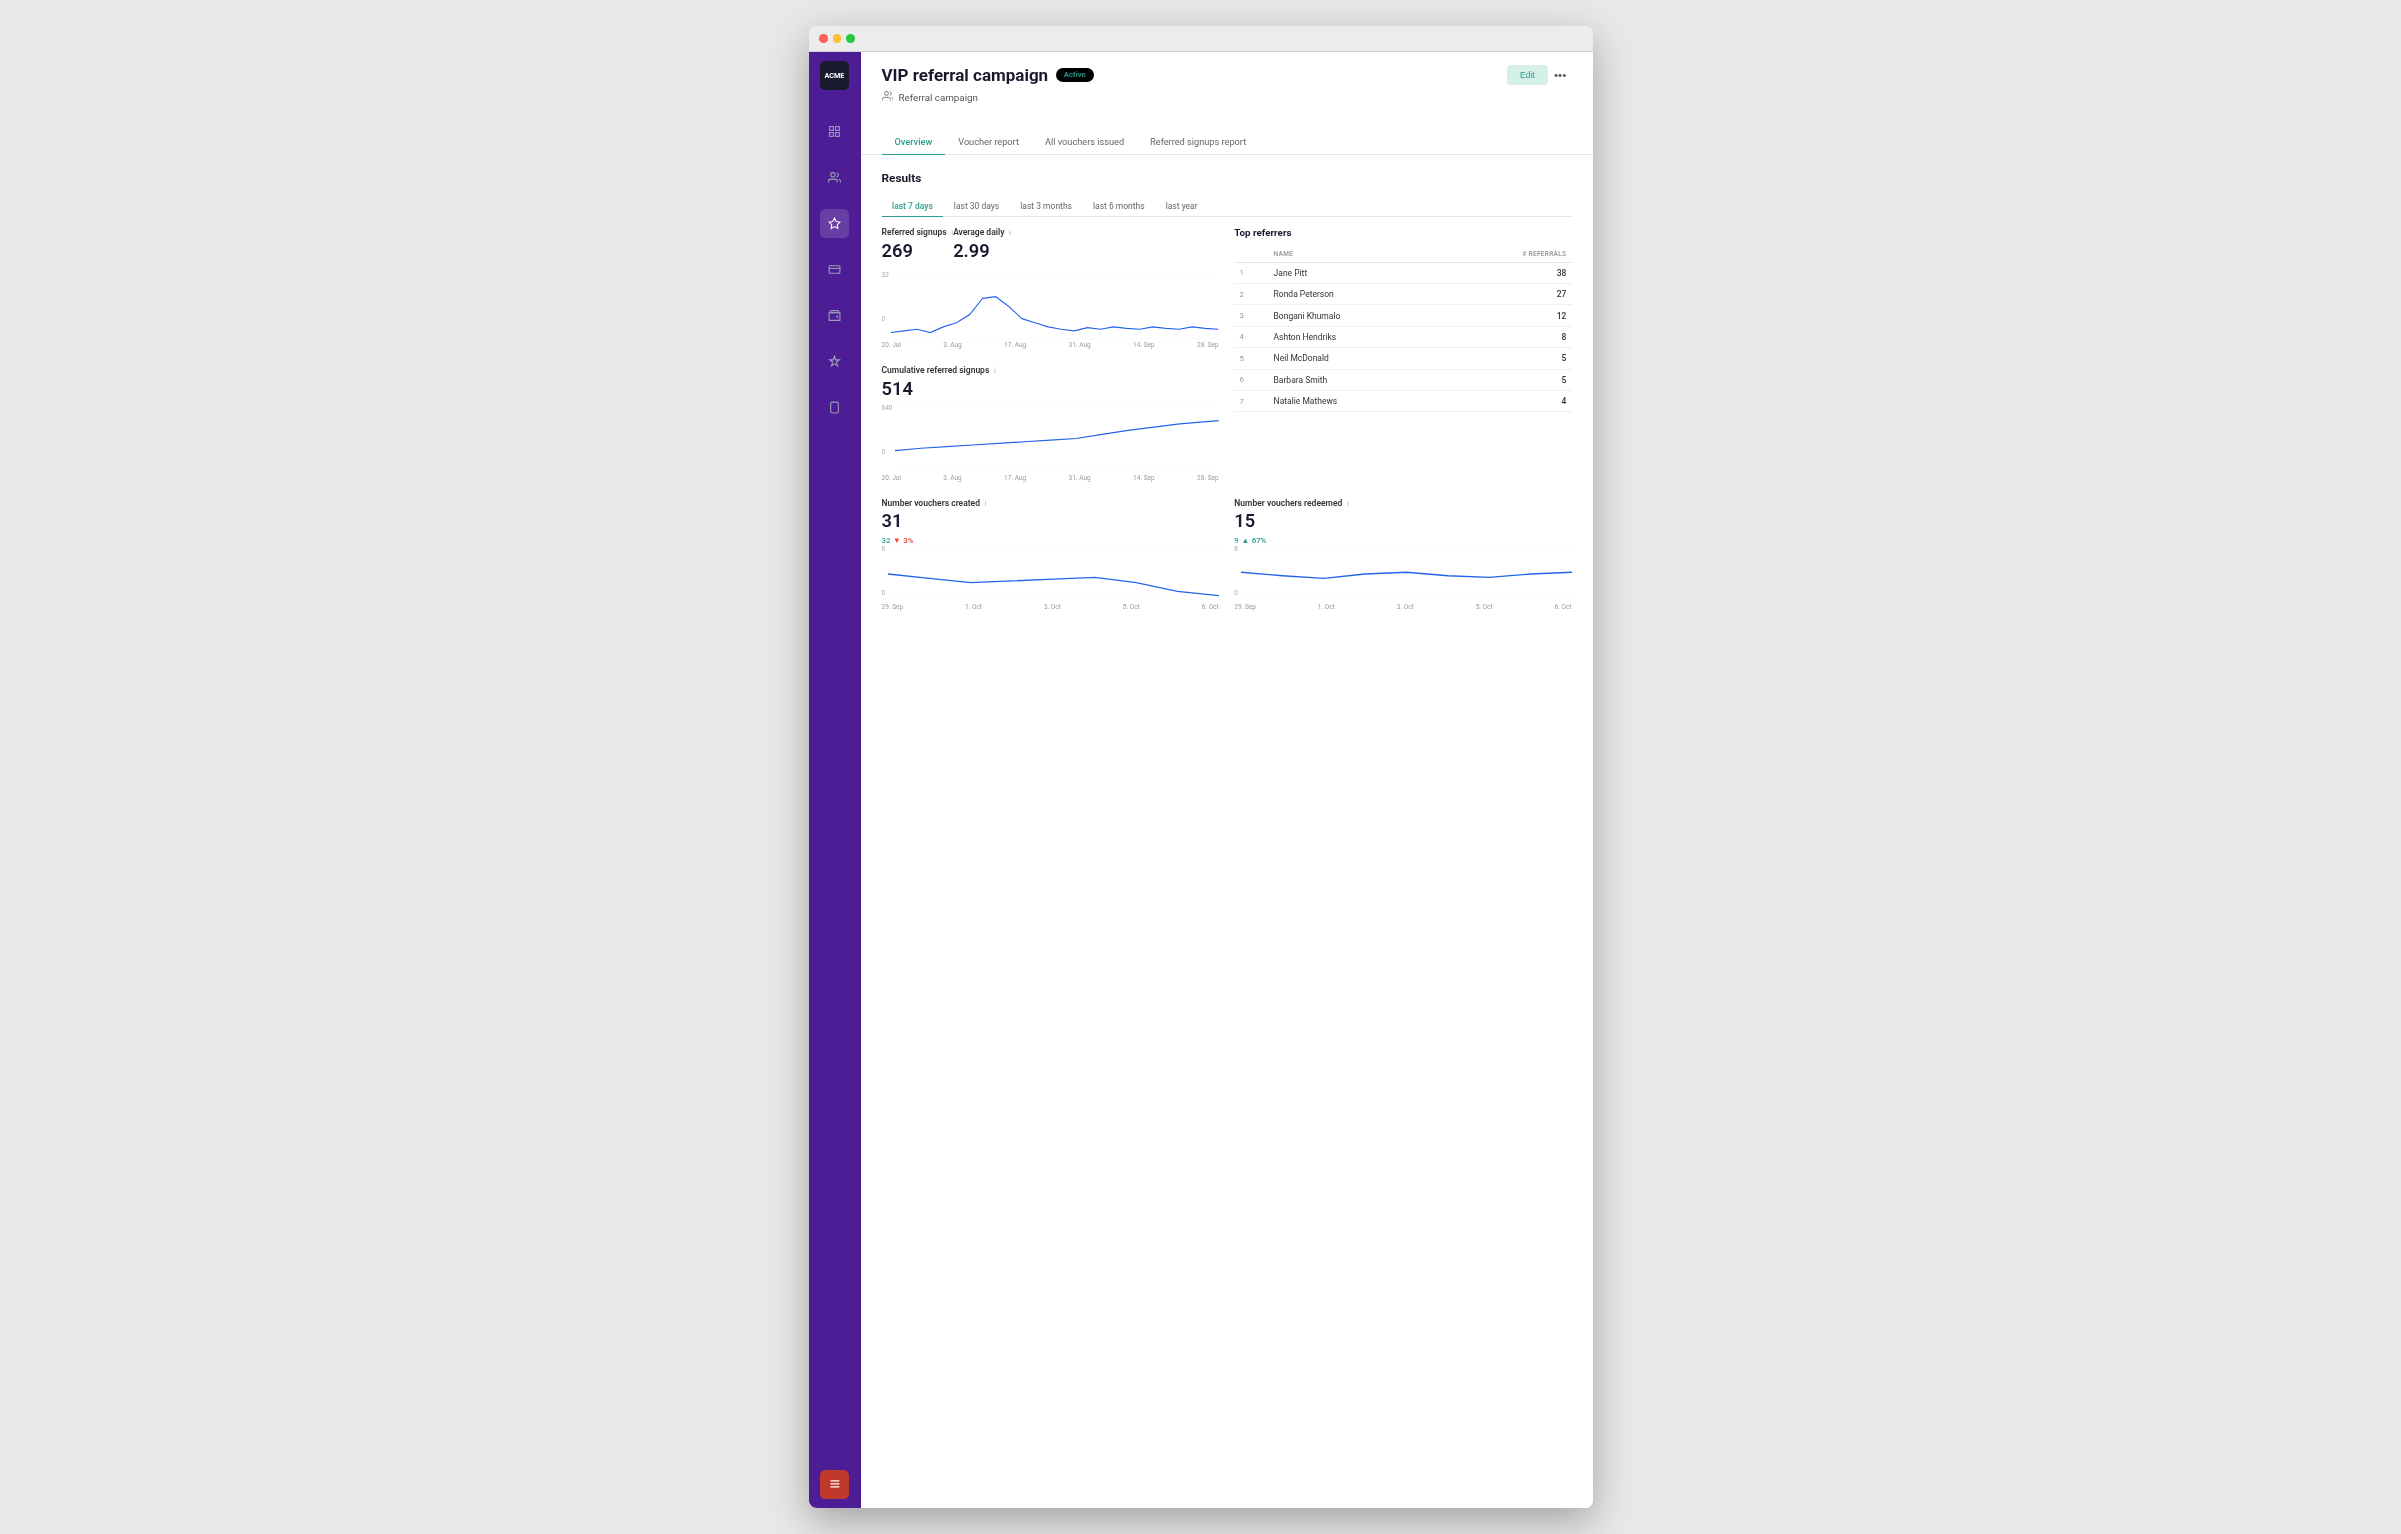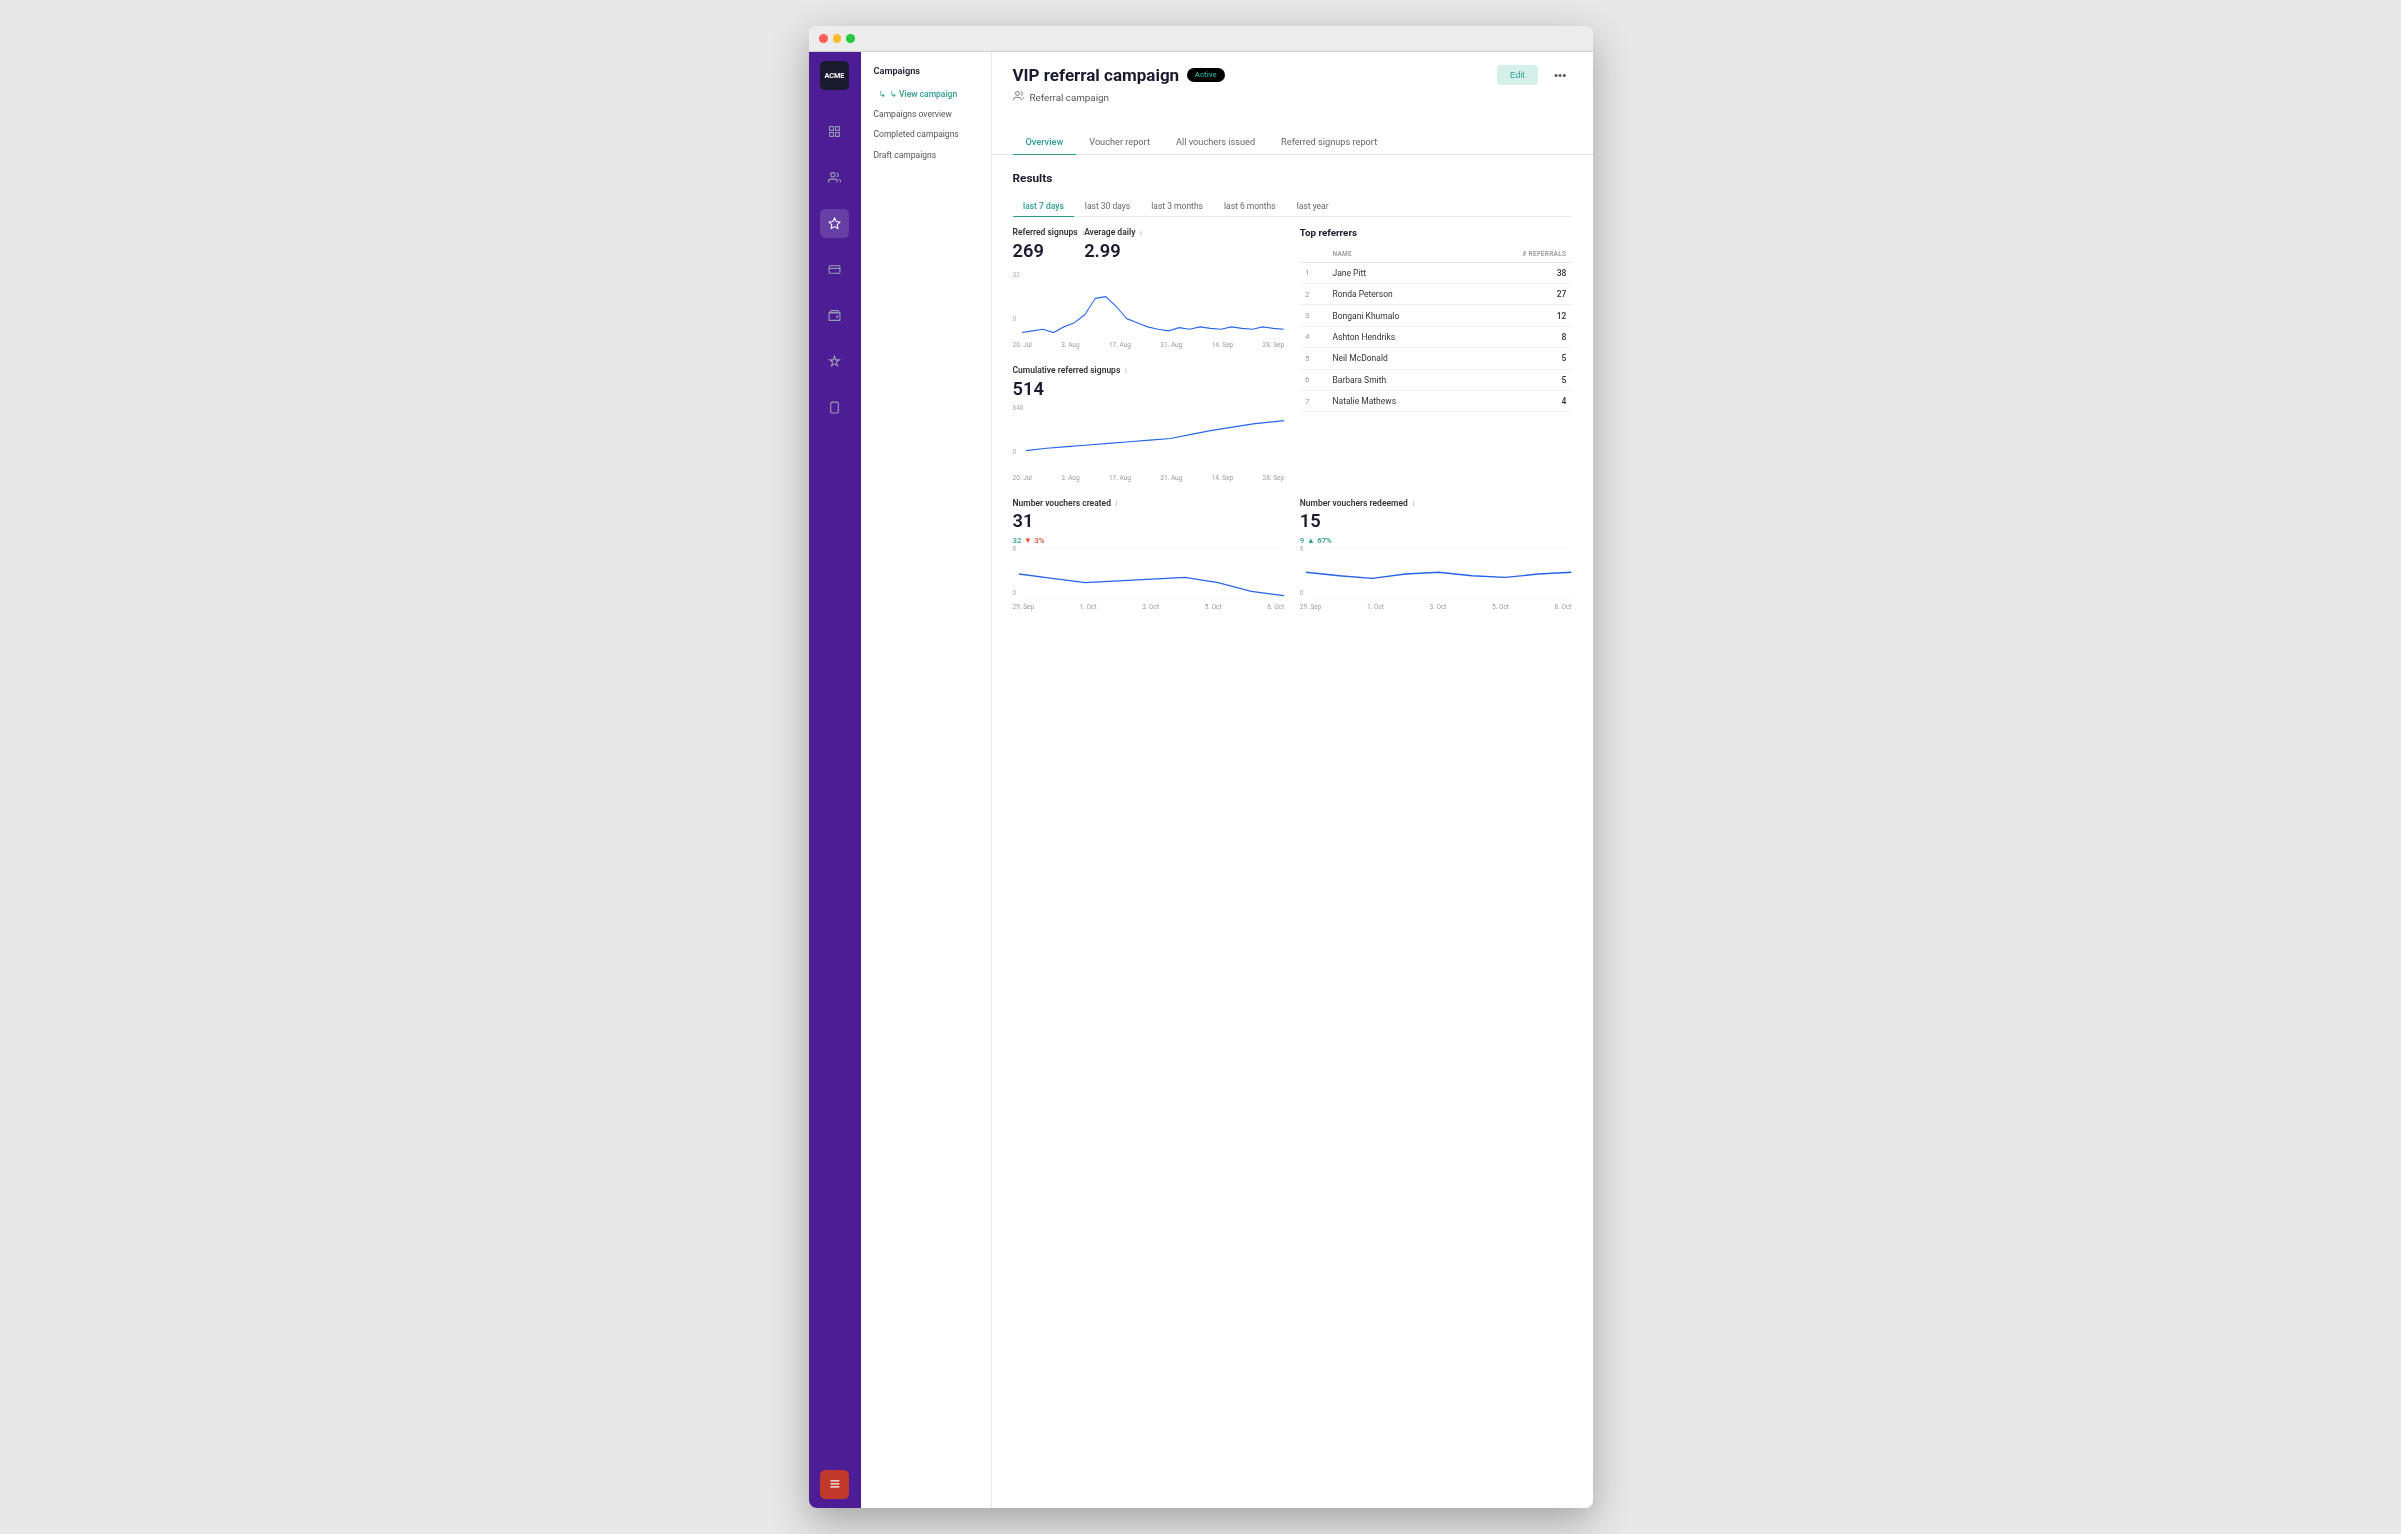--- a/index.html
+++ b/index.html
@@ -141,21 +141,21 @@
     .status-badge {
       background: #000000;
       color: #2a9d8f;
       font-size: 7.8px;
       font-weight: 600;
       padding: 2.6px 7.8px;
       border-radius: 13px;
     }
     .header-actions {
       display: flex;
-      gap: 11px;
+      gap: 1px;
       align-items: center;
     }
     .btn-edit {
       background: #d4f0e8;
       color: #2a9d8f;
       border: none;
       padding: 5.2px 13px;
       border-radius: 3.9px;
       font-size: 8.5px;
       font-weight: 500;
@@ -414,36 +414,20 @@
       </div>
       <div class="sidebar-icon bottom" style="margin-top:auto;">
         <svg width="11.8" height="11.8" viewBox="0 0 24 24" fill="none" stroke="currentColor" stroke-width="2.5">
             <line x1="3" y1="6" x2="21" y2="6"></line>
             <line x1="3" y1="12" x2="21" y2="12"></line>
             <line x1="3" y1="18" x2="21" y2="18"></line>
           </svg>
       </div>
     </div>
 
-    <div class="nav-panel">
-      <div class="nav-section-title">Campaigns</div>
-      <div class="nav-item sub active">
-        <span>↳</span>
-        <span style="margin-left:0;">↳ View campaign</span>
-      </div>
-      <div class="nav-item">
-        <span>Campaigns overview</span>
-      </div>
-      <div class="nav-item">
-        <span>Completed campaigns</span>
-      </div>
-      <div class="nav-item">
-        <span>Draft campaigns</span>
-      </div>
-    </div>
 
     <div class="main-content">
 
       <div class="page-header">
         <div class="header-top">
           <div class="title-area">
             <h1 class="page-title">VIP referral campaign</h1>
             <span class="status-badge">Active</span>
           </div>
           <div class="header-actions">

